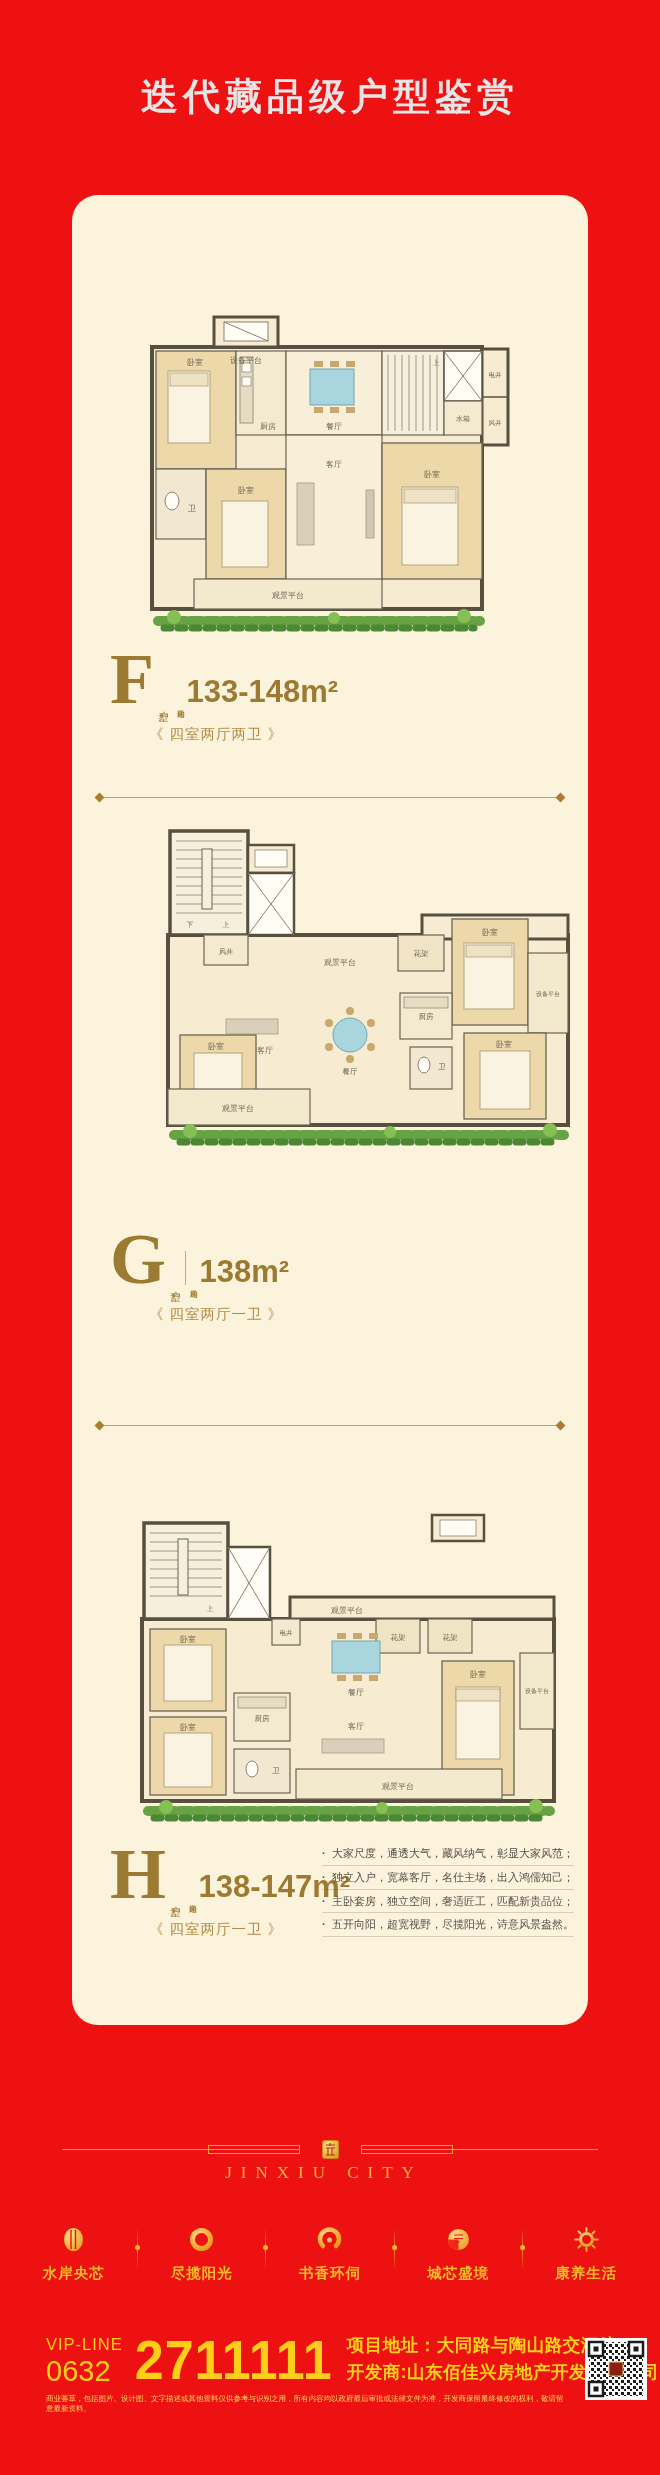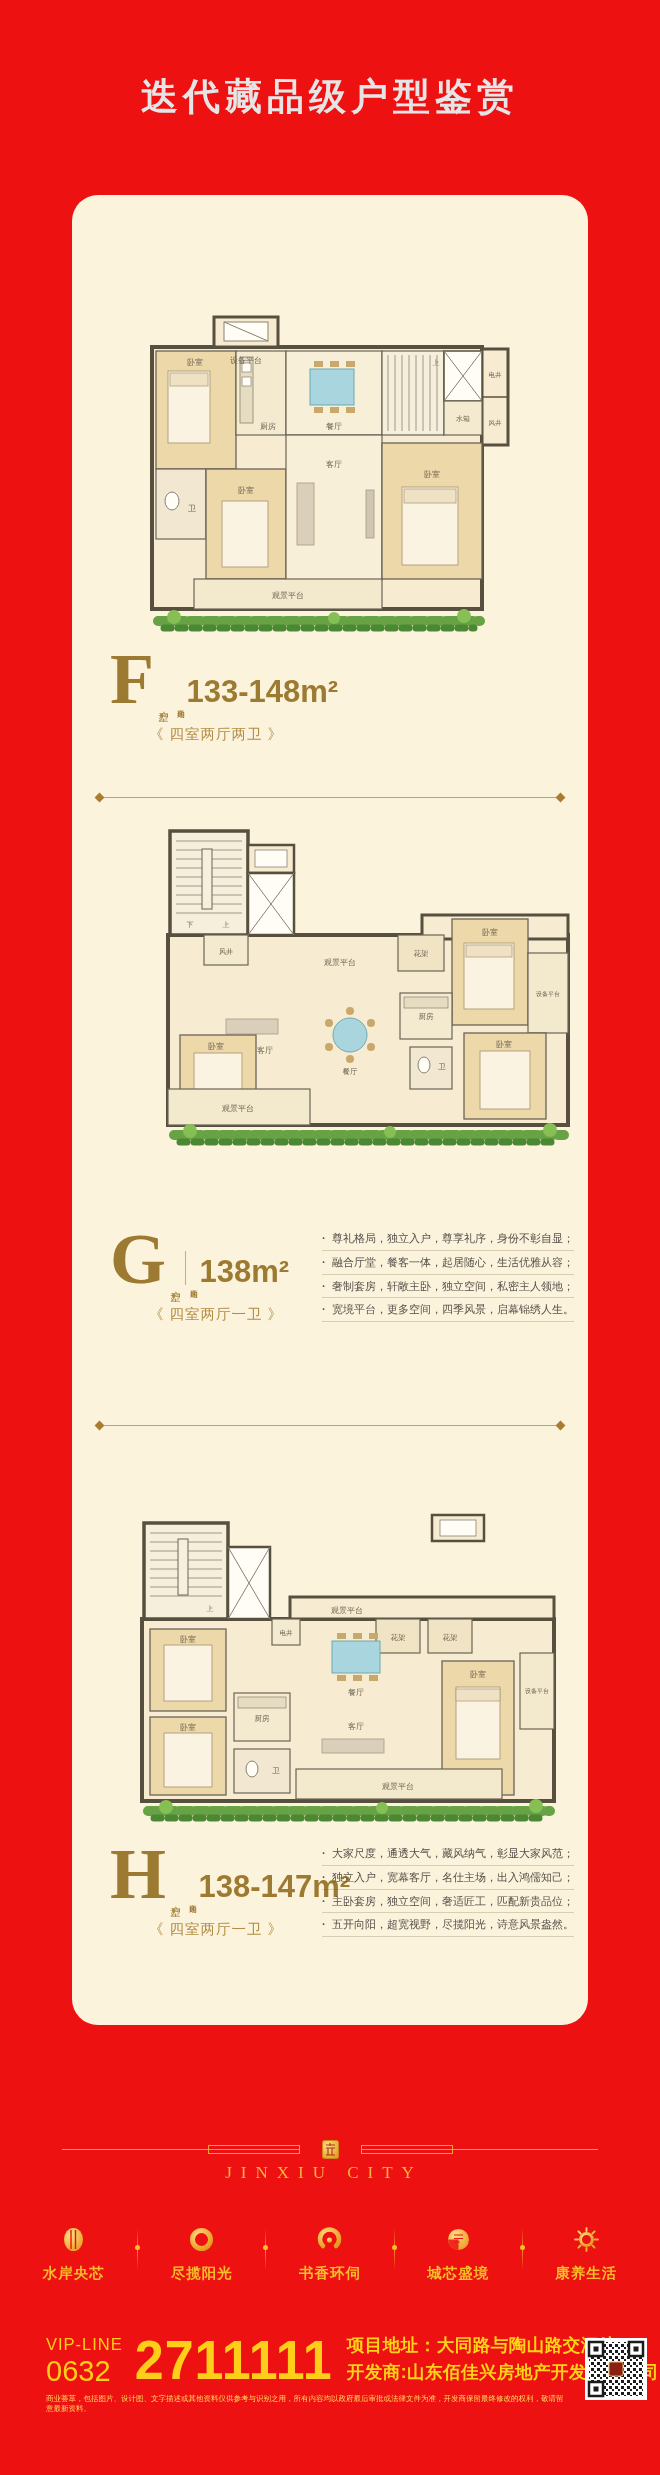--- a/index.html
+++ b/index.html
@@ -244,26 +244,20 @@
     <div class="unit-left">
       <div class="unit-id">
         <span class="unit-letter">G</span>
         <span class="v-text unit-suffix">户型</span>
         <span class="id-vline"></span>
         <span class="v-text area-prefix">建面约</span>
         <span class="unit-area">138m²</span>
       </div>
       <div class="unit-rooms">《 四室两厅一卫 》</div>
     </div>
-    <ul class="unit-bullets">
-      <li>尊礼格局，独立入户，尊享礼序，身份不彰自显；</li>
-      <li>融合厅堂，餐客一体，起居随心，生活优雅从容；</li>
-      <li>奢制套房，轩敞主卧，独立空间，私密主人领地；</li>
-      <li>宽境平台，更多空间，四季风景，启幕锦绣人生。</li>
-    </ul>
   </div>
 
   <div class="divider" style="top:1226px">
     <span class="dia"></span>
       <span class="line"></span>
       <span class="dia"></span>
   </div>
 
   <svg class="plan" style="left:60px;top:1316px;width:445px;height:330px" viewBox="0 0 445 330">
     <rect x="10" y="108" width="412" height="182" fill="#f7ecd2" stroke="#57503f" stroke-width="4"></rect>

